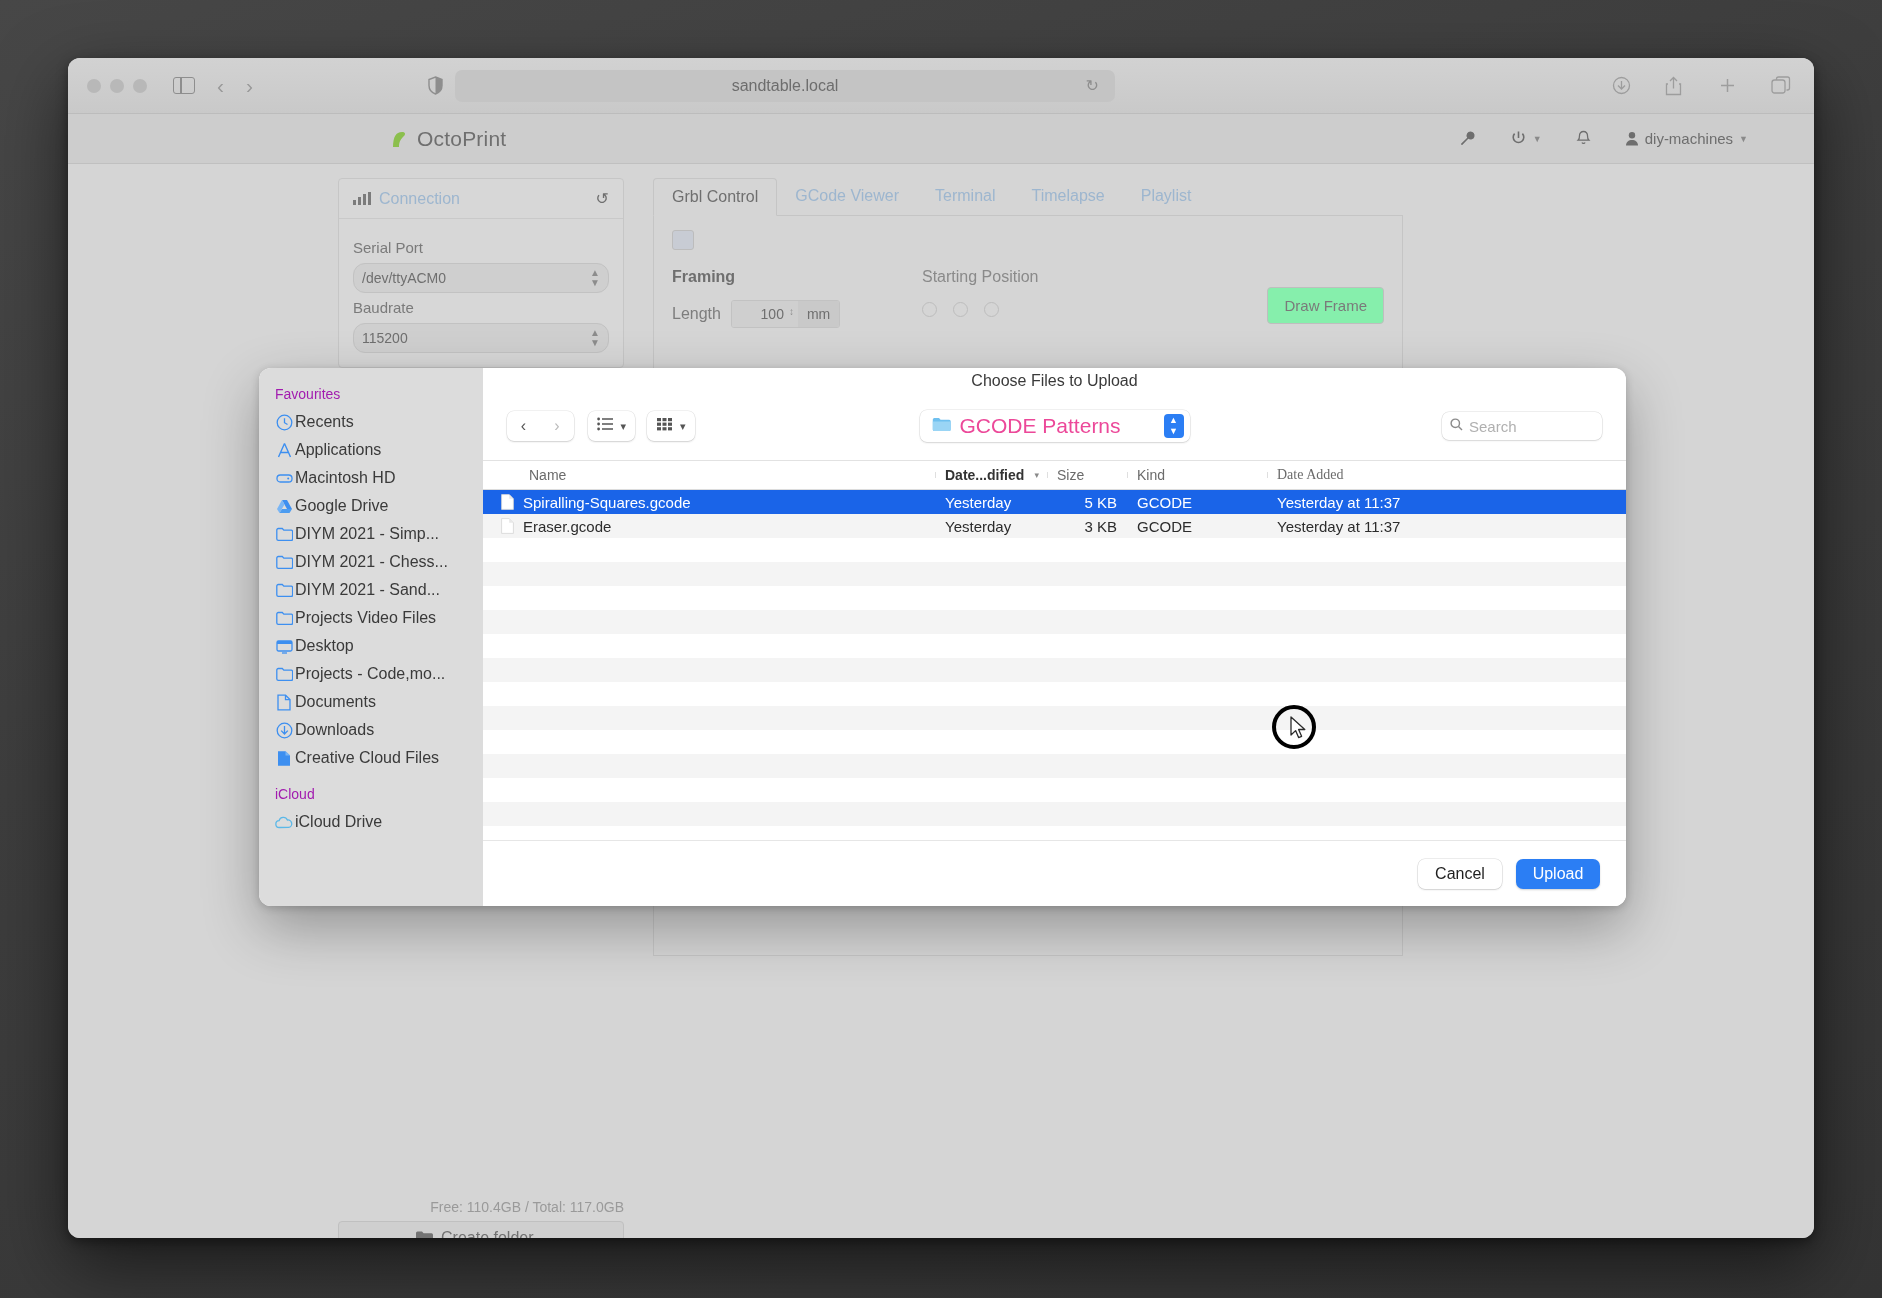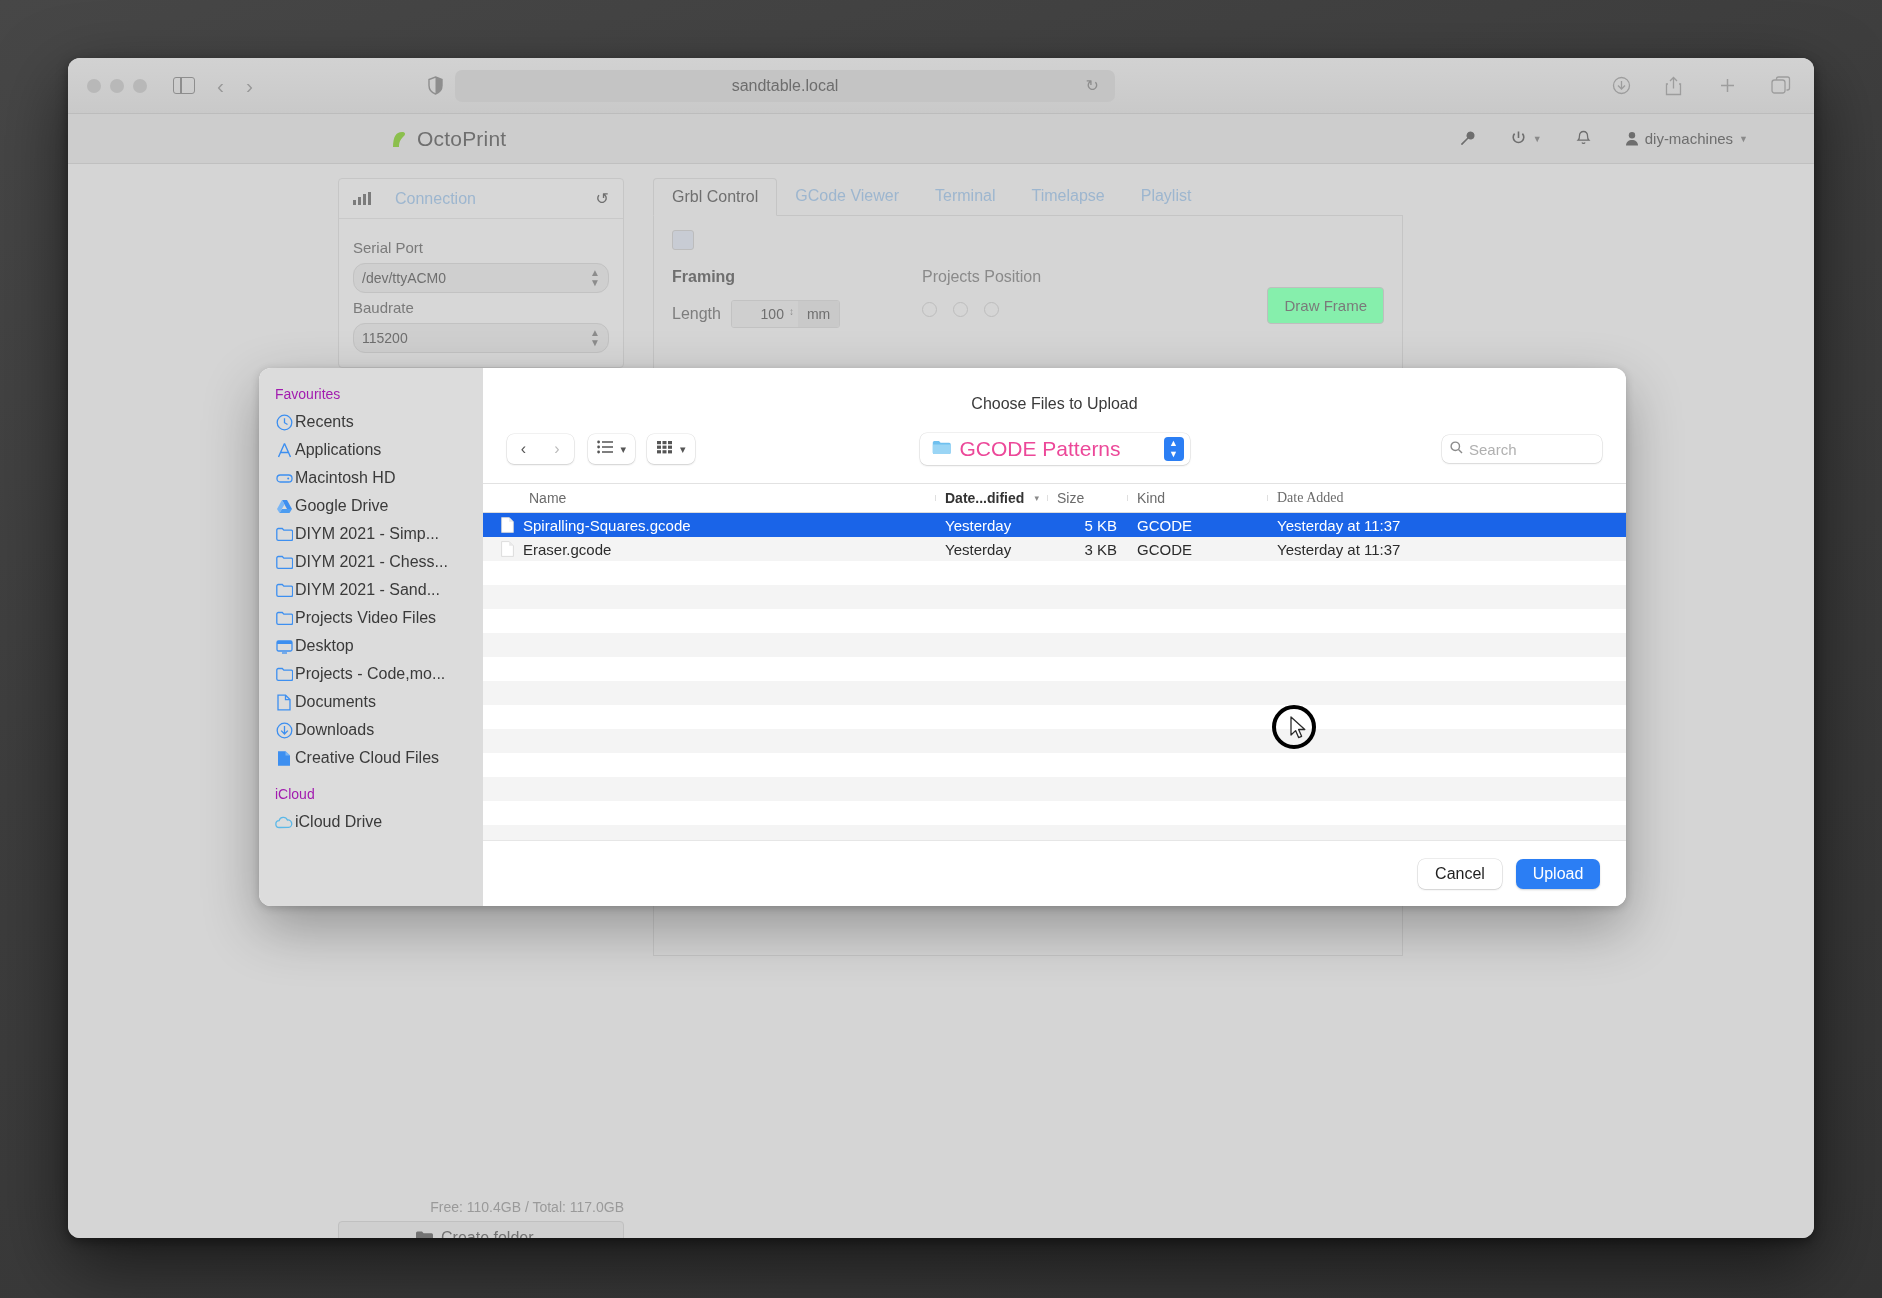--- a/index.html
+++ b/index.html
@@ -60,21 +60,21 @@
   #op-nav .grp { display:flex; align-items:center; gap:6px; }
   .caret { font-size:9px; color:#8a8a8a; }
 
   #op-body { position:relative; padding: 24px 0 0 0; }
 
   #conn-panel {
     position:absolute; left: 270px; top: 14px; width: 286px;
     background:#d7d7d7; border:1px solid #c6c6c6; border-radius:4px;
   }
   #conn-head { height:40px; display:flex; align-items:center; padding:0 14px; border-bottom:1px solid #c9c9c9;}
-  #conn-head .title { color:#9db6cf; font-size:16px; margin-left:24px;}
+  #conn-head .title { color:#9db6cf; font-size:16px; margin-left:8px;}
   .bars { display:flex; align-items:flex-end; gap:2px; height:13px;}
   .bars i{ display:block; width:3px; background:#7b7b7b;}
   .bars i:nth-child(1){height:5px}.bars i:nth-child(2){height:8px}.bars i:nth-child(3){height:11px}.bars i:nth-child(4){height:13px}
   #conn-refresh{ margin-left:auto; color:#6f6f6f; font-size:16px;}
   #conn-body{ padding:14px; }
   .fld-label{ font-size:15px; color:#7a7a7a; margin:6px 0 7px;}
   .fake-select{
     height:30px; background:#cfcfcf; border:1px solid #c2c2c2; border-radius:12px;
     display:flex; align-items:center; padding:0 8px; font-size:14px; color:#6f6f6f;
     position:relative;
@@ -115,21 +115,21 @@
   }
   #panel-side{
     width: 224px; background:#dcdcdc; padding: 14px 0 0 0;
     flex: 0 0 224px; overflow:hidden;
   }
   .side-group{ font-size:14px; color:#a21caf; padding: 4px 0 6px 16px; }
   .side-item{ display:flex; align-items:center; gap:2px; padding: 5px 0 5px 16px; font-size:16px; color:#3a3a3a;}
   .side-ico{ width:18px; height:18px; flex:0 0 18px; display:flex; align-items:center; justify-content:center;}
   #panel-main{ flex:1; display:flex; flex-direction:column; background:#fff; }
 
-  #panel-title{ text-align:center; font-size:16px; color:#3a3a3a; padding: 27px 0 16px; }
+  #panel-title{ text-align:center; font-size:16px; color:#3a3a3a; padding: 4px 0 16px; }
   #panel-toolbar{ display:flex; align-items:center; padding: 0 24px 14px; position:relative; height: 54px;}
   .tb-pill{
     height:30px; background:#fff; border-radius:7px;
     box-shadow: 0 0 0 .5px rgba(0,0,0,.10), 0 1px 2px rgba(0,0,0,.14);
     display:flex; align-items:center; justify-content:center;
   }
   .tb-seg{ display:flex; }
   .tb-seg .half{ width:33px; height:30px; display:flex; align-items:center; justify-content:center; font-size:16px; color:#555;}
   .tb-seg .half.dim{ color:#bbb; }
   .tb-seg .divider{ width:.5px; background:#dadada; margin:5px 0;}
@@ -335,21 +335,21 @@
                 <div class="sec-title">Framing</div>
                 <div class="len-row">
                   <span class="len-lab">Length</span>
                   <span class="num-box">
                     <span class="num-val"><span>100</span><span class="st">↕</span></span>
                     <span class="num-unit">mm</span>
                   </span>
                 </div>
               </div>
               <div style="flex:0 0 300px">
-                <div class="sec-title light">Projects Position</div>
+                <div class="sec-title light">Starting Position</div>
                 <div class="radios">
                   <span class="radio"></span>
                   <span class="radio"></span>
                   <span class="radio"></span>
                 </div>
               </div>
               <div style="flex:1; display:flex; align-items:flex-end; justify-content:flex-end; padding-bottom:4px;">
                 <span class="ghost-btn">Draw Frame</span>
               </div>
             </div>

